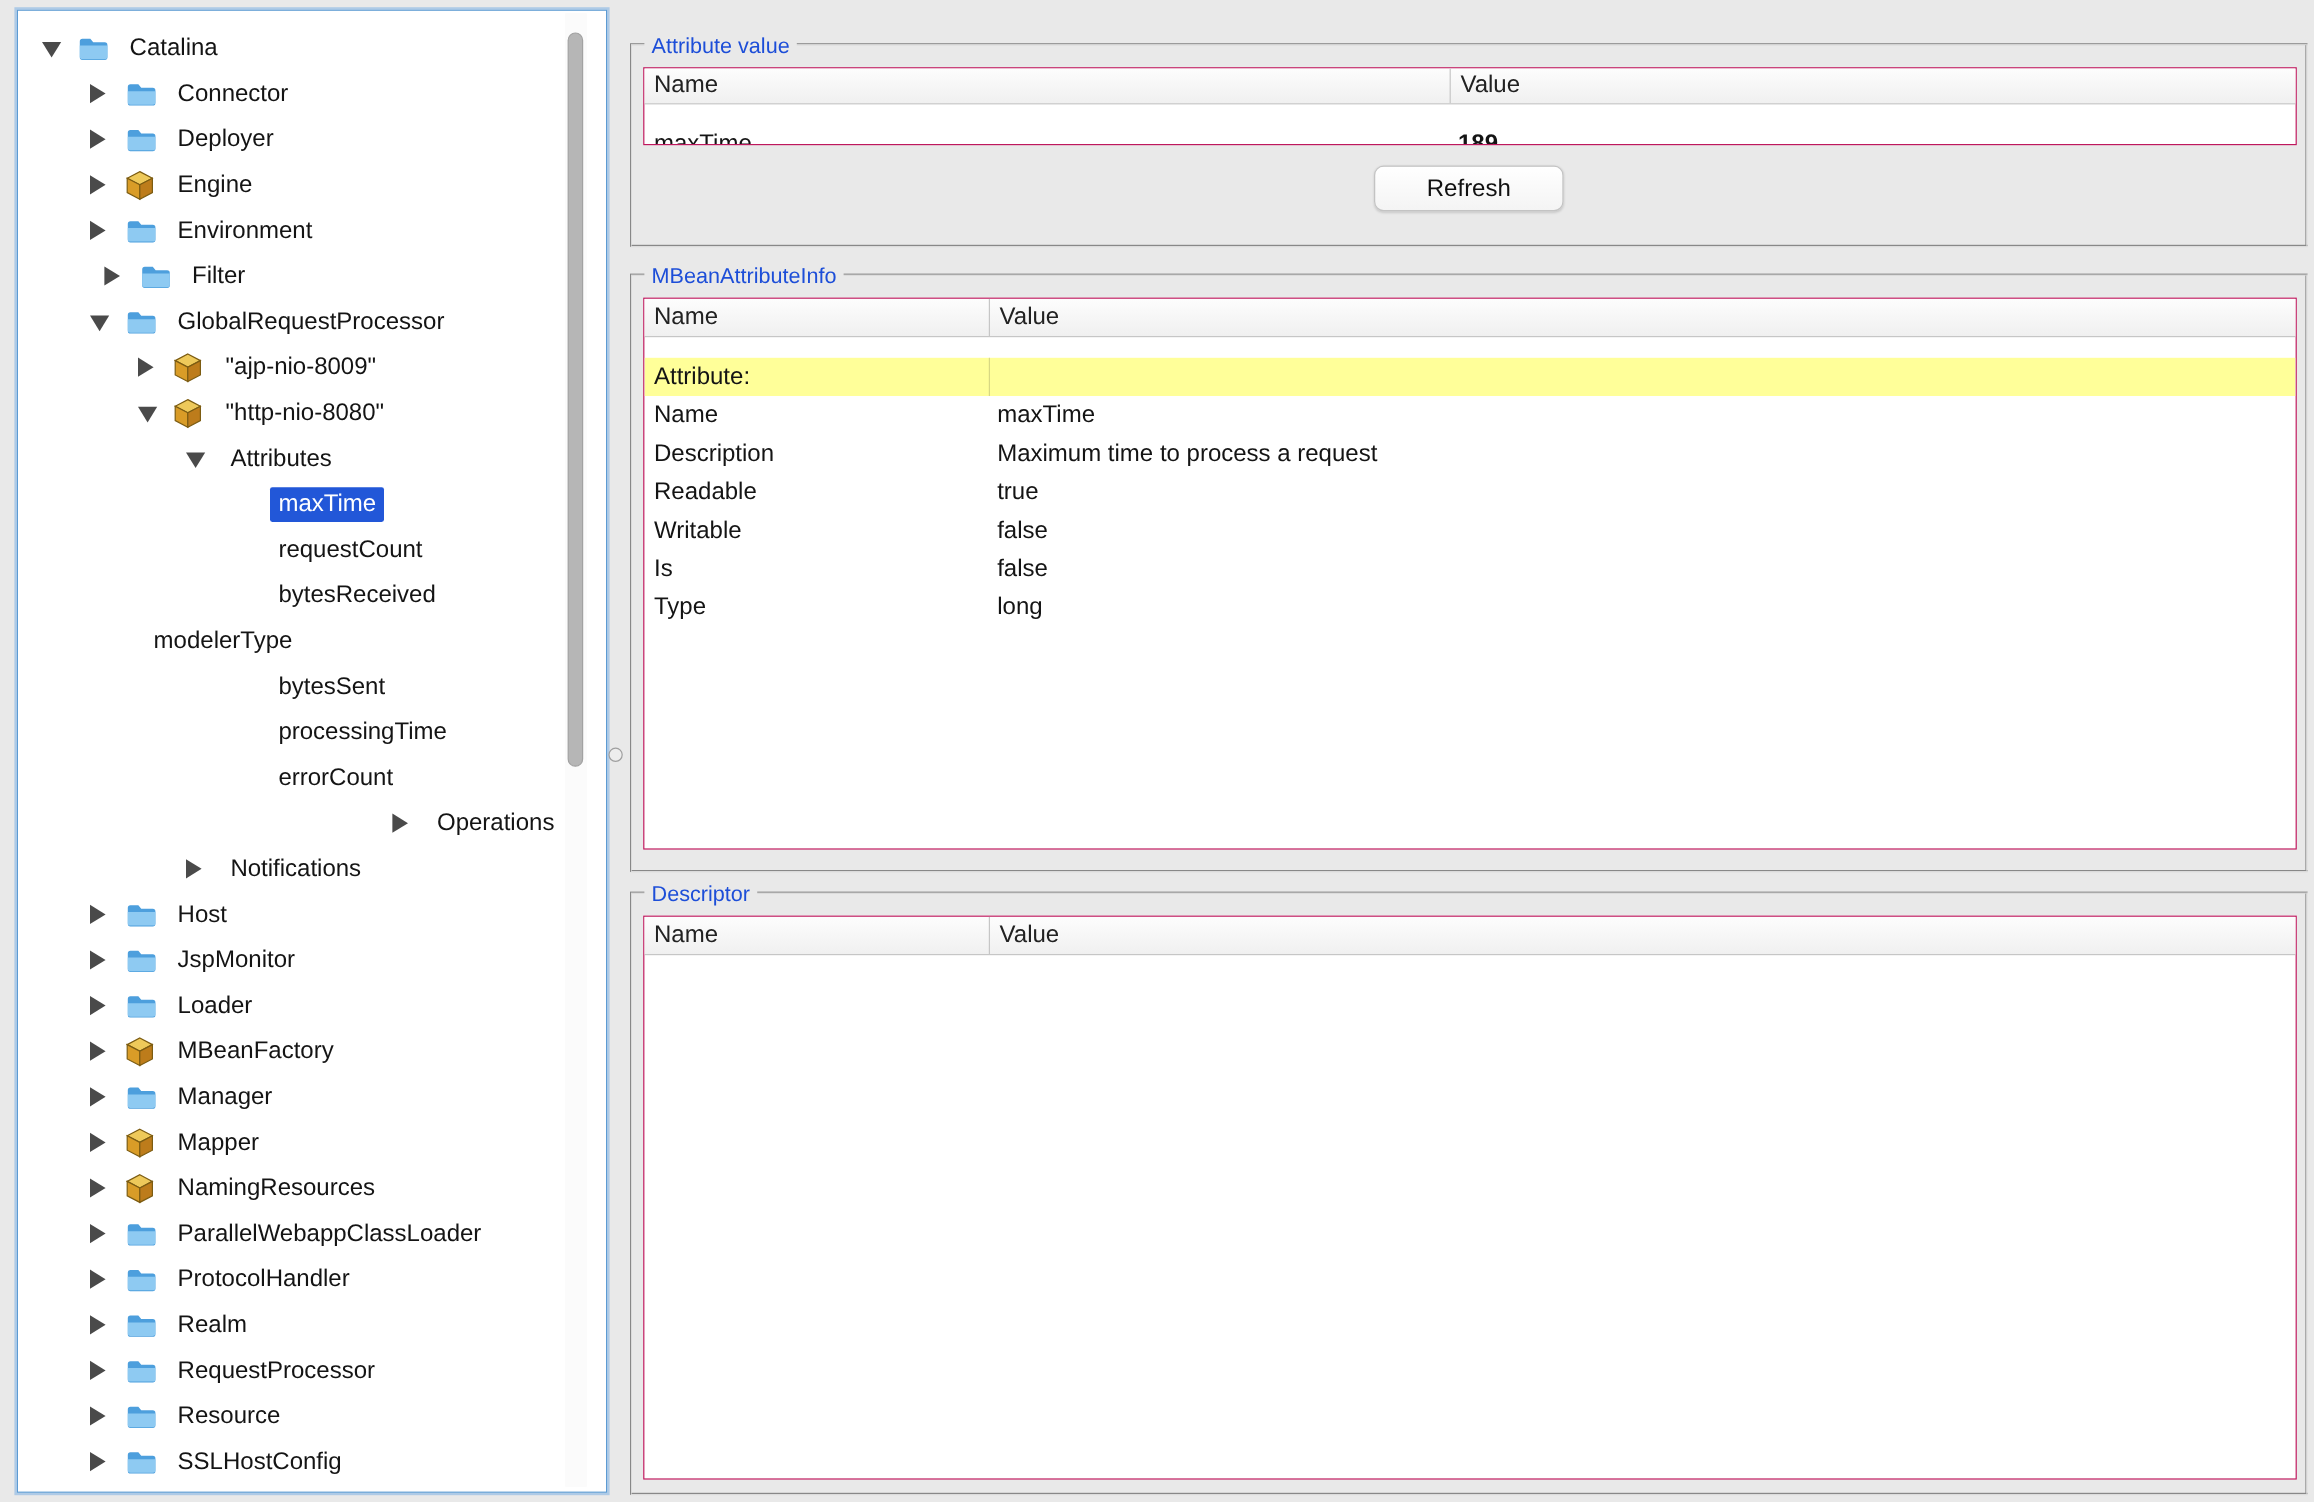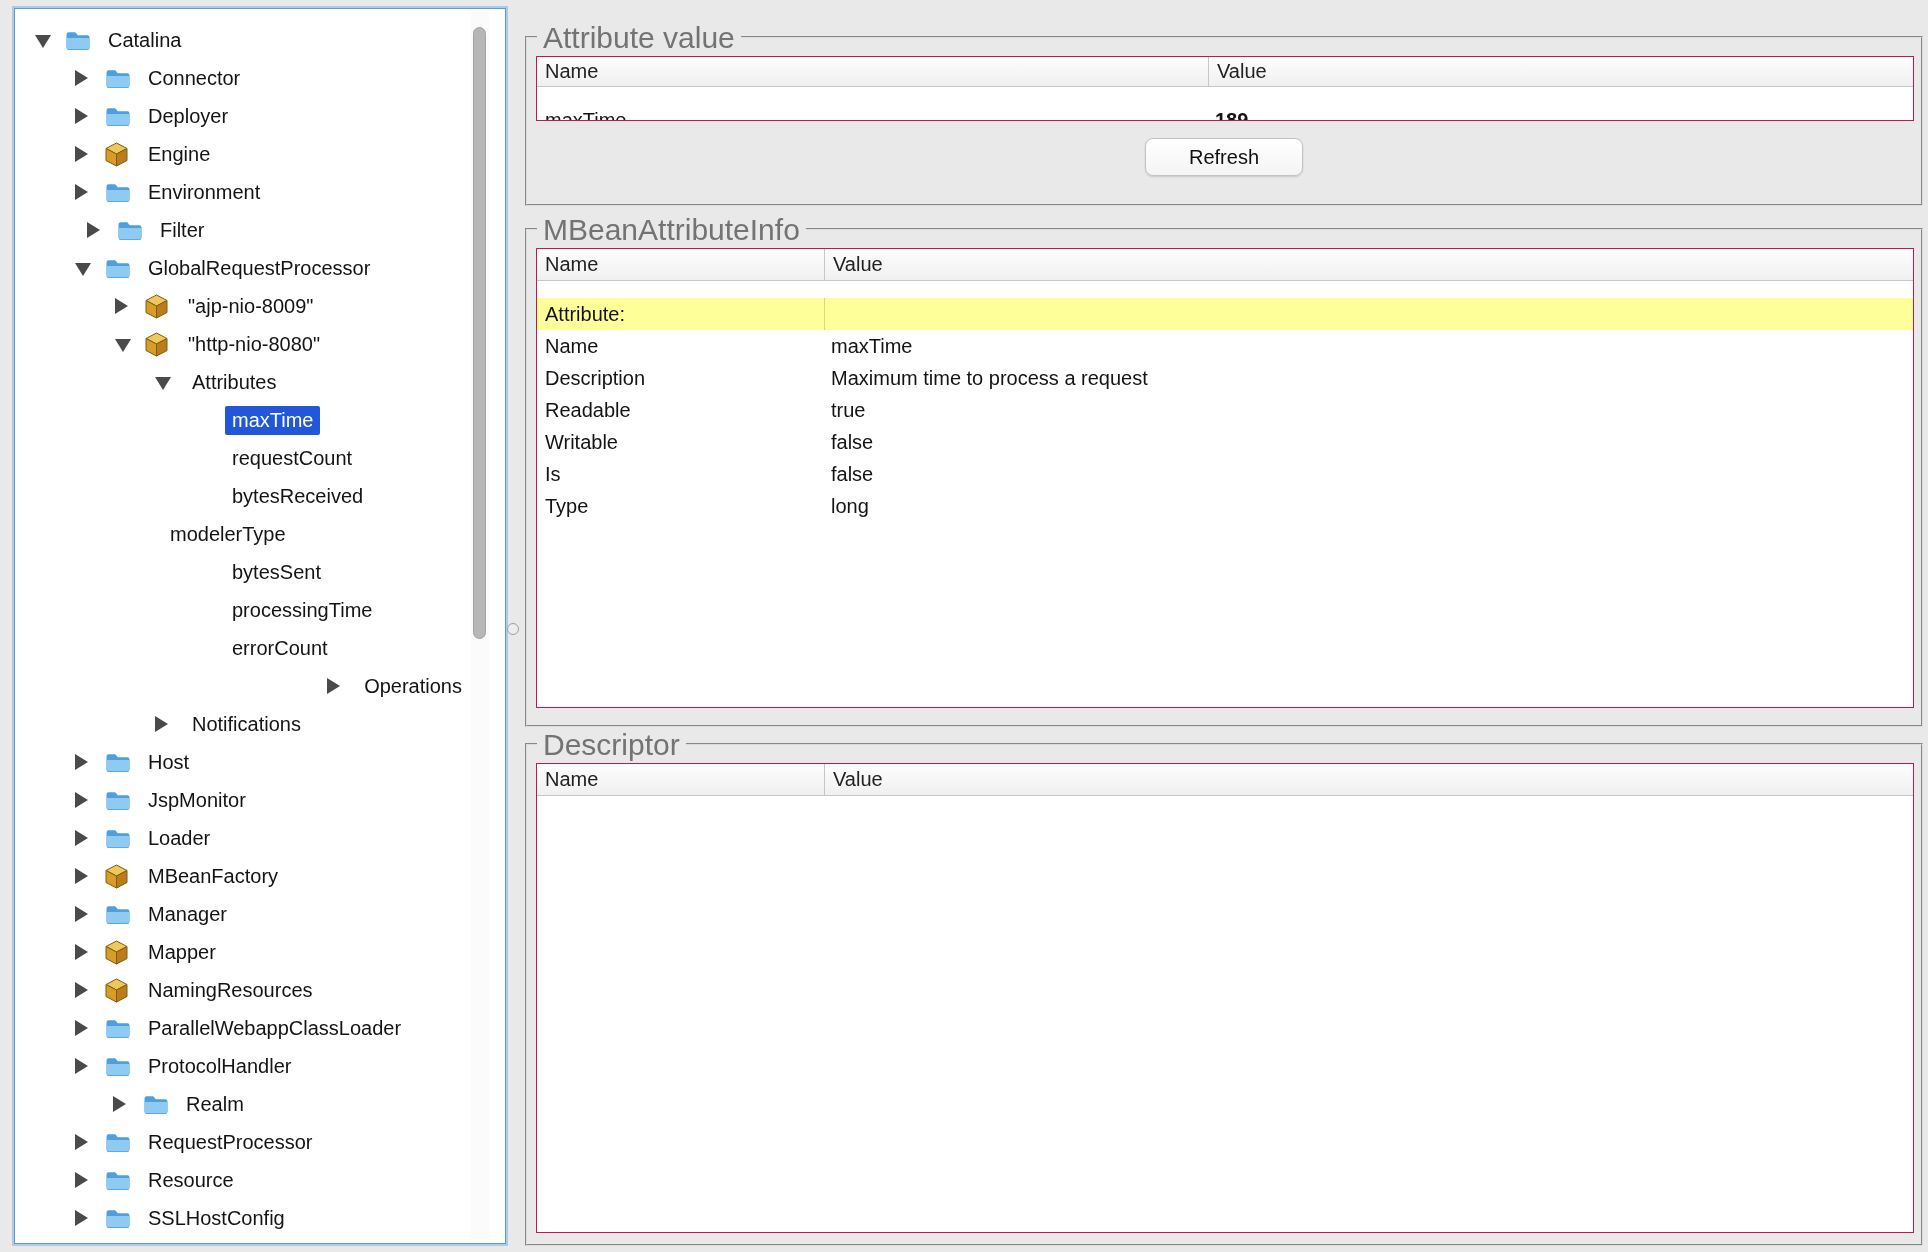--- a/index.html
+++ b/index.html
@@ -53,21 +53,21 @@
   }
 
   
   .groupbox { position: absolute; left: 525px; width: 1398px; border: 2px groove #dcdcdc; }
   .gb-av   { top: 36px;  height: 170px; }
   .gb-info { top: 228px; height: 499px; }
   .gb-desc { top: 743px; height: 503px; }
   .gb-title {
     position: absolute; top: -14px; left: 10px;
     background: #e9e9e9; padding: 0 6px;
-    font-size: 30px; line-height: 28px; color: #737373;
+    font-size: 18px; line-height: 28px; color: #1d4ed8;
   }
 
   
   .jtable {
     position: absolute; left: 9px; top: 18px; width: 1378px;
     background: #fff; border: 1px solid #be185d;
     display: flex; flex-direction: column; overflow: hidden; gap: 17px;
   }
   .table-av   { height: 65px; }
   .table-info { height: 460px; }
@@ -207,21 +207,21 @@
           <span class="tree-label selected">maxTime</span>
         </div>
         <div class="tree-row" style="padding-left: 180px;">
           <span class="arrow none"></span>
           <span class="tree-label">requestCount</span>
         </div>
         <div class="tree-row" style="padding-left: 180px;">
           <span class="arrow none"></span>
           <span class="tree-label">bytesReceived</span>
         </div>
-        <div class="tree-row" style="padding-left: 118px;">
+        <div class="tree-row" style="padding-left: 76px;">
           <span class="arrow none"></span>
           <span class="tree-label">modelerType</span>
         </div>
         <div class="tree-row" style="padding-left: 180px;">
           <span class="arrow none"></span>
           <span class="tree-label">bytesSent</span>
         </div>
         <div class="tree-row" style="padding-left: 180px;">
           <span class="arrow none"></span>
           <span class="tree-label">processingTime</span>
@@ -324,21 +324,21 @@
         <div class="tree-row" style="padding-left: 60px;">
           <span class="arrow collapsed"></span>
           <span class="node-icon">
             <svg width="26" height="21" viewBox="0 0 26 21">
               <path d="M1.5 4.5 a2.2 2.2 0 0 1 2.2 -2.2 h6.6 l2.4 2.9 h9.6 a2.2 2.2 0 0 1 2.2 2.2 v10.4 a2.2 2.2 0 0 1 -2.2 2.2 h-18.6 a2.2 2.2 0 0 1 -2.2 -2.2 z" fill="var(--folder_blue_dark)"></path>
               <path d="M1.5 8 h23 v9.1 a2.2 2.2 0 0 1 -2.2 2.2 h-18.6 a2.2 2.2 0 0 1 -2.2 -2.2 z" fill="var(--folder_blue_light)"></path>
             </svg>
           </span>
           <span class="tree-label">ProtocolHandler</span>
         </div>
-        <div class="tree-row" style="padding-left: 60px; margin-left: 38px;">
+        <div class="tree-row" style="padding-left: 60px;">
           <span class="arrow collapsed"></span>
           <span class="node-icon">
             <svg width="26" height="21" viewBox="0 0 26 21">
               <path d="M1.5 4.5 a2.2 2.2 0 0 1 2.2 -2.2 h6.6 l2.4 2.9 h9.6 a2.2 2.2 0 0 1 2.2 2.2 v10.4 a2.2 2.2 0 0 1 -2.2 2.2 h-18.6 a2.2 2.2 0 0 1 -2.2 -2.2 z" fill="var(--folder_blue_dark)"></path>
               <path d="M1.5 8 h23 v9.1 a2.2 2.2 0 0 1 -2.2 2.2 h-18.6 a2.2 2.2 0 0 1 -2.2 -2.2 z" fill="var(--folder_blue_light)"></path>
             </svg>
           </span>
           <span class="tree-label">Realm</span>
         </div>
         <div class="tree-row" style="padding-left: 60px;">

